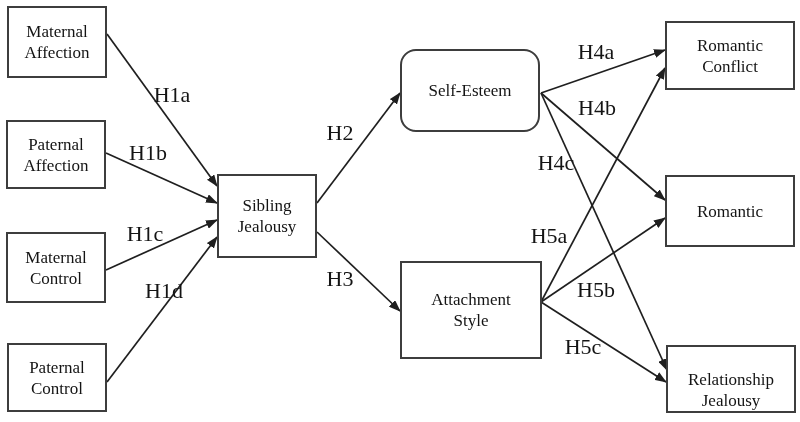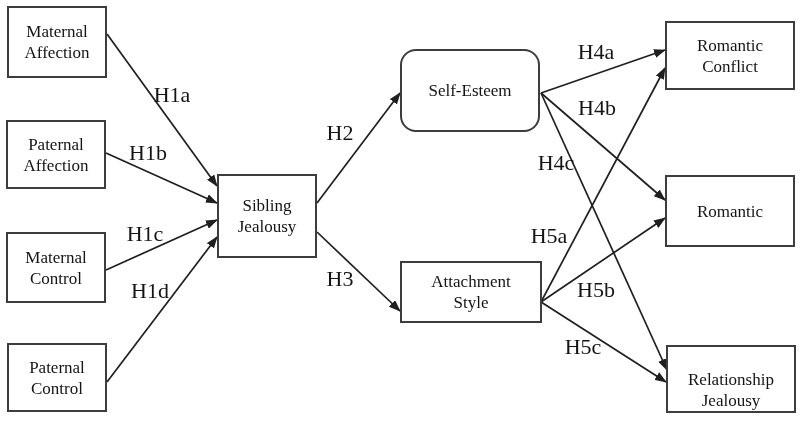--- a/index.html
+++ b/index.html
@@ -67,21 +67,21 @@
       <line x1="541" y1="93" x2="665" y2="50" stroke="#1f1f1f" stroke-width="1.7" marker-end="url(#arrowhead)"></line>
       <line x1="541" y1="93" x2="665" y2="200" stroke="#1f1f1f" stroke-width="1.7" marker-end="url(#arrowhead)"></line>
       <line x1="541" y1="93" x2="667" y2="370" stroke="#1f1f1f" stroke-width="1.7" marker-end="url(#arrowhead)"></line>
       <line x1="541" y1="302" x2="665" y2="68" stroke="#1f1f1f" stroke-width="1.7" marker-end="url(#arrowhead)"></line>
       <line x1="541" y1="302" x2="665" y2="218" stroke="#1f1f1f" stroke-width="1.7" marker-end="url(#arrowhead)"></line>
       <line x1="541" y1="302" x2="666" y2="382" stroke="#1f1f1f" stroke-width="1.7" marker-end="url(#arrowhead)"></line>
     </svg>
     <span class="edge-label" style="left: 172px; top: 95px;">H1a</span>
     <span class="edge-label" style="left: 148px; top: 153px;">H1b</span>
     <span class="edge-label" style="left: 145px; top: 234px;">H1c</span>
-    <span class="edge-label" style="left: 150px; top: 291px;">H1d</span>
+    <span class="edge-label" style="left: 164px; top: 291px;">H1d</span>
     <span class="edge-label" style="left: 340px; top: 133px;">H2</span>
     <span class="edge-label" style="left: 340px; top: 279px;">H3</span>
     <span class="edge-label" style="left: 596px; top: 52px;">H4a</span>
     <span class="edge-label" style="left: 597px; top: 108px;">H4b</span>
     <span class="edge-label" style="left: 556px; top: 163px;">H4c</span>
     <span class="edge-label" style="left: 549px; top: 236px;">H5a</span>
     <span class="edge-label" style="left: 596px; top: 290px;">H5b</span>
     <span class="edge-label" style="left: 583px; top: 347px;">H5c</span>
     <div class="node" style="left: 7px; top: 6px; width: 100px; height: 72px;">
       <span class="node-line">Maternal</span>
@@ -99,21 +99,21 @@
       <span class="node-line">Paternal</span>
       <span class="node-line">Control</span>
     </div>
     <div class="node" style="left: 217px; top: 174px; width: 100px; height: 84px;">
       <span class="node-line">Sibling</span>
       <span class="node-line">Jealousy</span>
     </div>
     <div class="node" style="left: 400px; top: 49px; width: 140px; height: 83px; border-radius: 16px;">
       <span class="node-line">Self-Esteem</span>
     </div>
-    <div class="node" style="left: 400px; top: 261px; width: 142px; height: 62px;">
+    <div class="node" style="left: 400px; top: 261px; width: 142px; height: 98px;">
       <span class="node-line">Attachment</span>
       <span class="node-line">Style</span>
     </div>
     <div class="node" style="left: 665px; top: 21px; width: 130px; height: 69px;">
       <span class="node-line">Romantic</span>
       <span class="node-line">Conflict</span>
     </div>
     <div class="node" style="left: 665px; top: 175px; width: 130px; height: 72px;">
       <span class="node-line">Romantic</span>
     </div>

